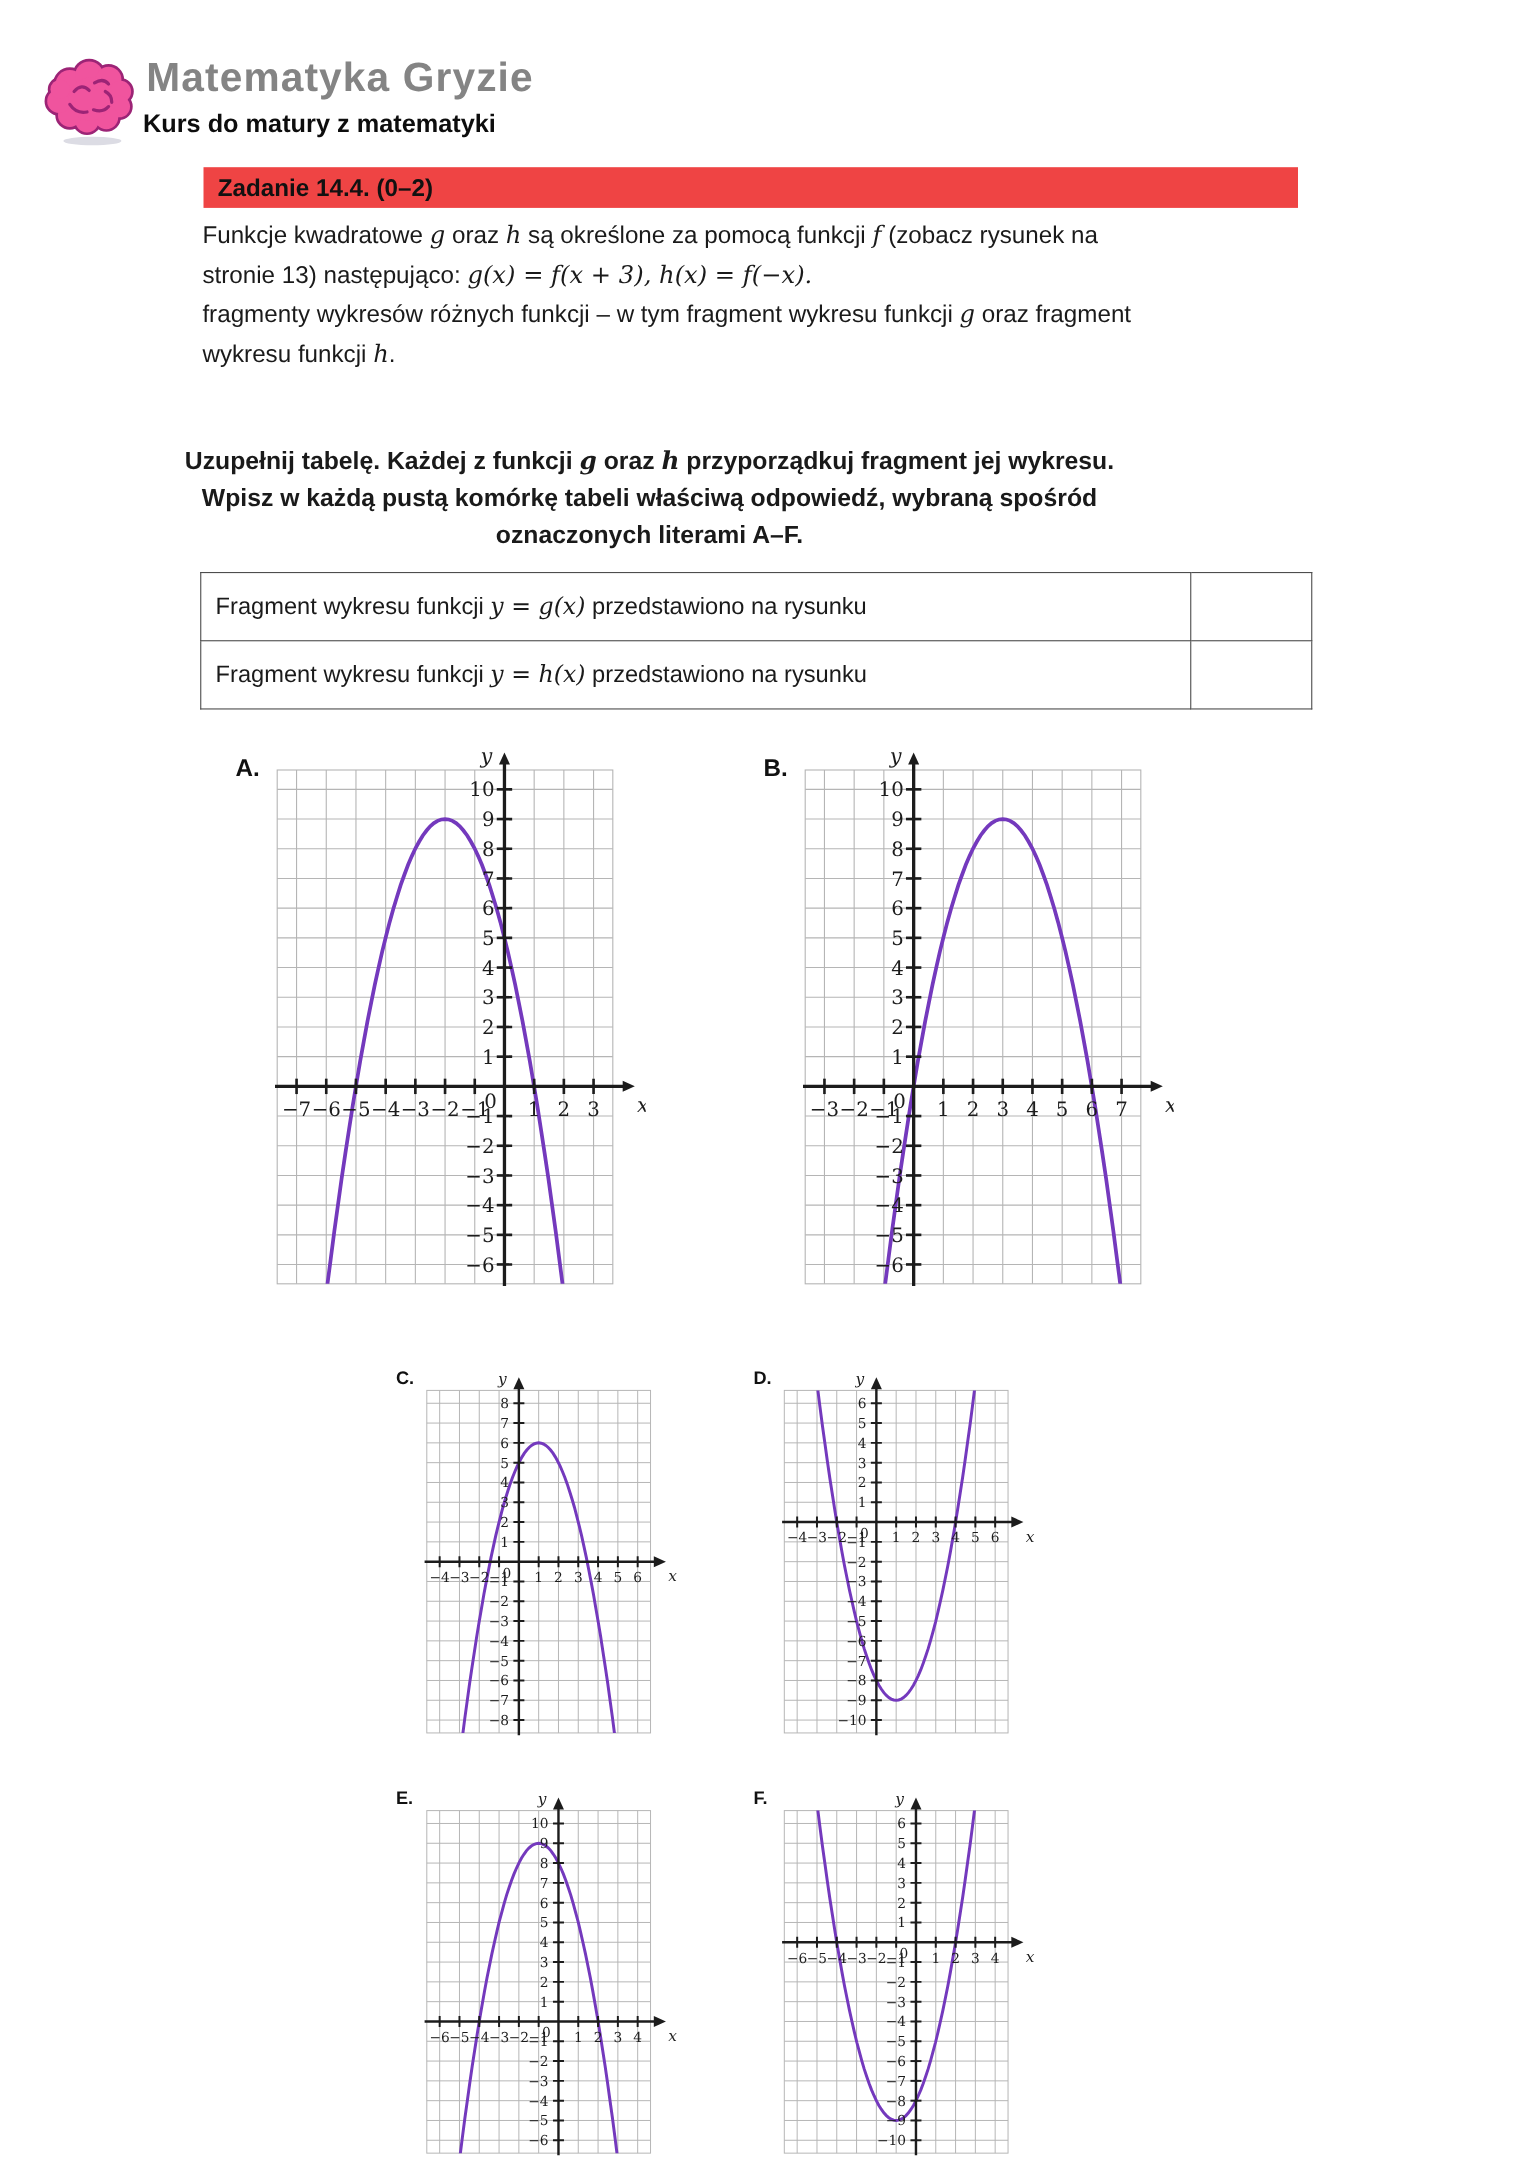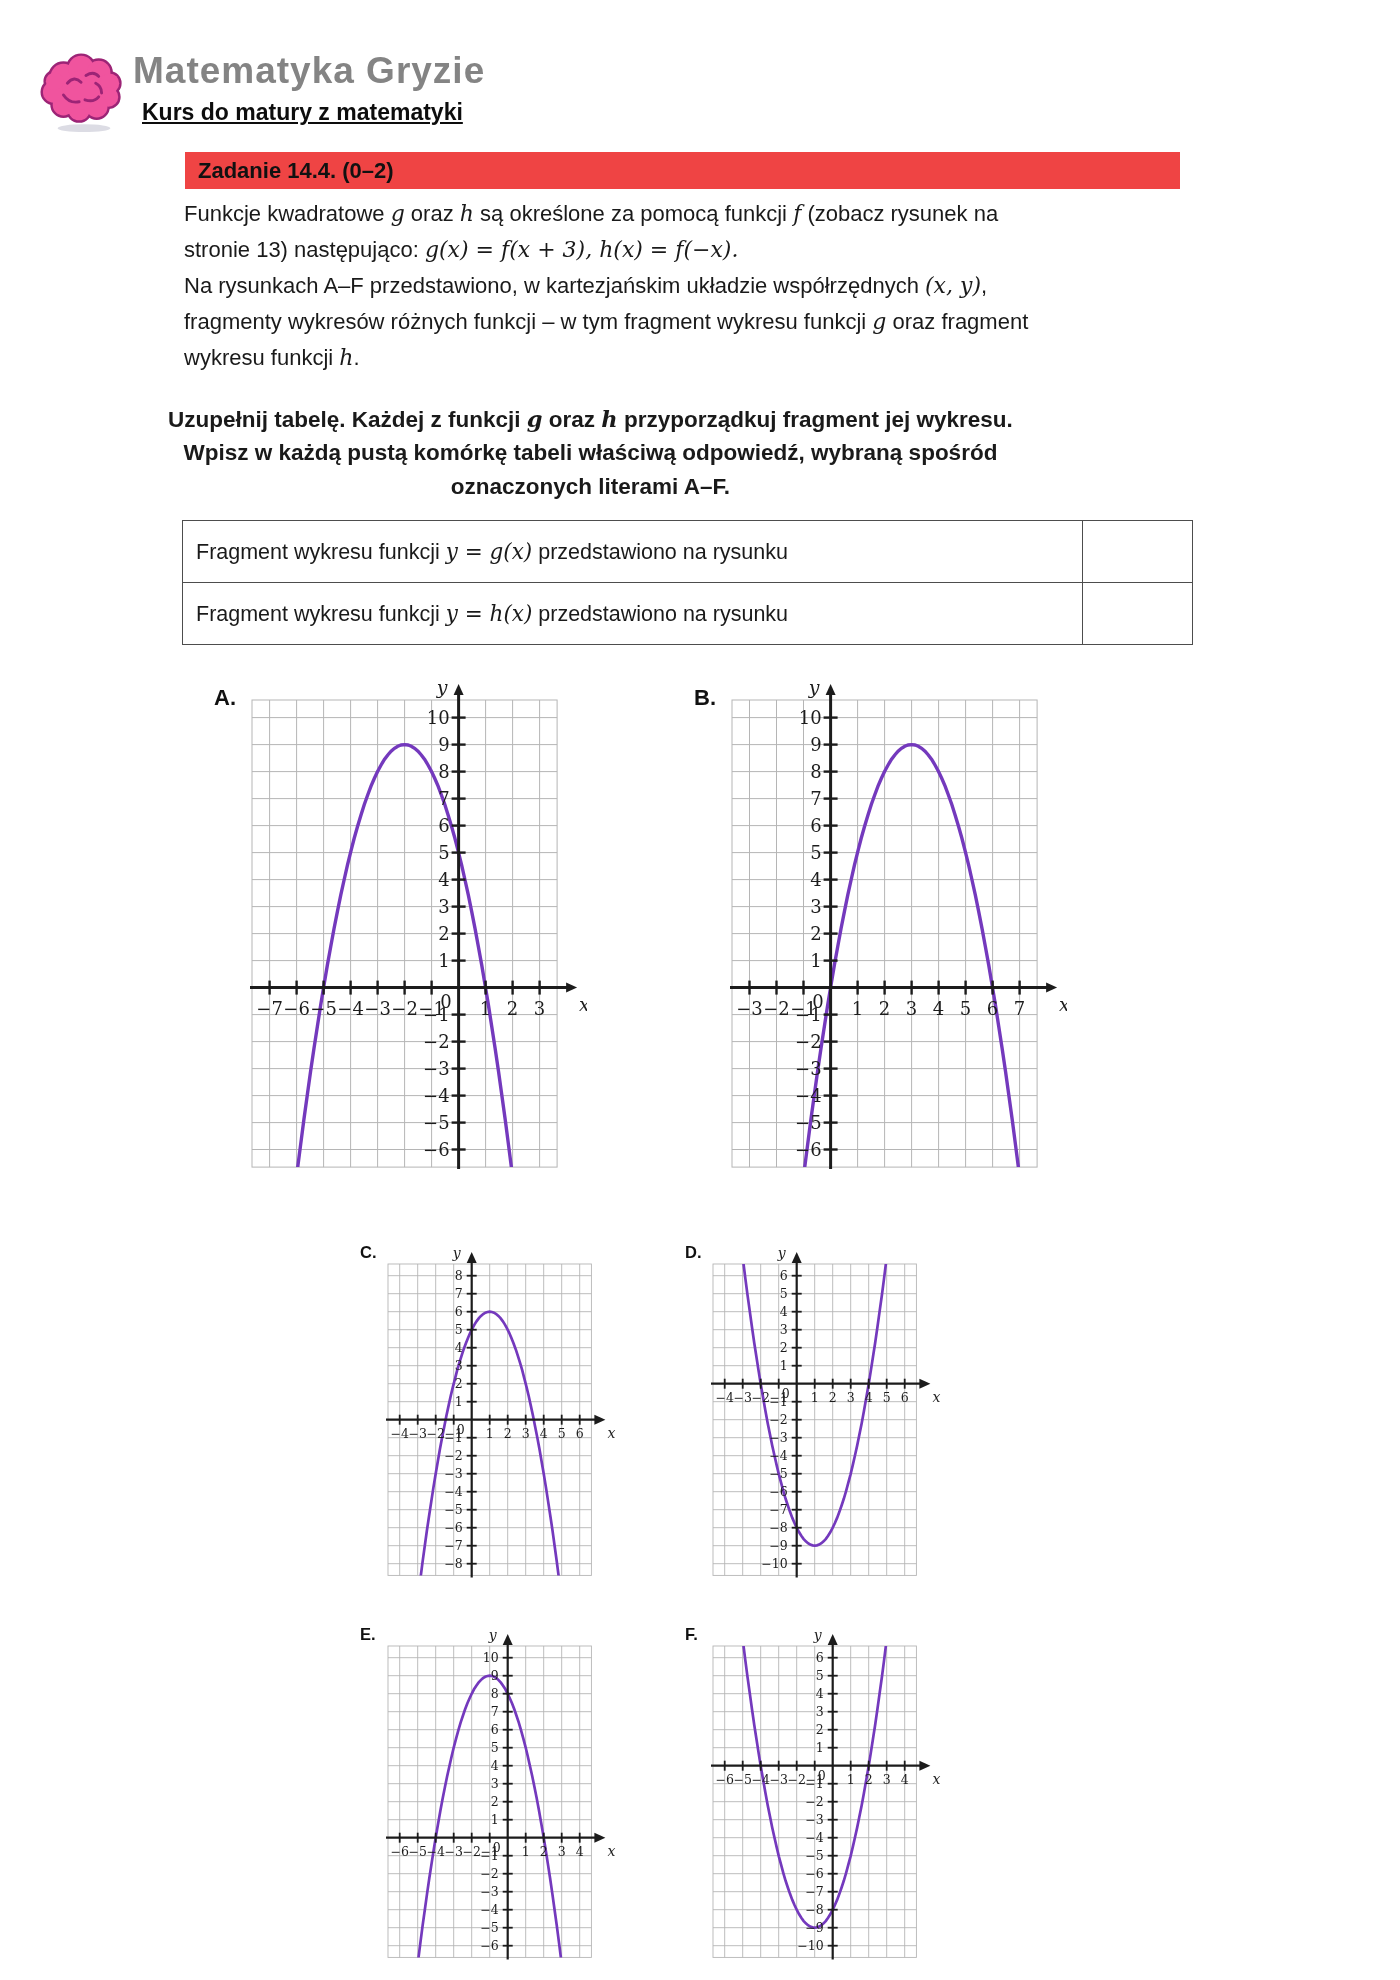--- a/index.html
+++ b/index.html
@@ -1,21 +1,21 @@
 <!DOCTYPE html>
 <html><head>
 <meta charset="utf-8">
 <style>
   html,body{margin:0;padding:0;background:#fff;}
   .page{position:relative;width:1400px;height:1980px;background:#fff;overflow:hidden;
         font-family:"Liberation Sans",sans-serif;color:#1a1a1a;}
   .abs{position:absolute;}
   
   .page-title{left:133px;top:50px;font-size:37px;font-weight:bold;color:#848484;letter-spacing:1px;}
-  .page-subtitle{left:142px;top:99px;font-size:23px;font-weight:700;color:#0d0d0d;text-decoration:underline;}
+  .page-subtitle{left:130px;top:99px;font-size:23px;font-weight:700;color:#0d0d0d;}
   
   .banner{left:185px;top:152px;width:995px;height:37px;line-height:37px;
           font-size:22px;font-weight:700;color:#111;padding-left:13px;box-sizing:border-box;}
   
   .textblock{left:168px;white-space:nowrap;}
   .intro{top:196px;font-size:22px;margin-left:16px;}
   .intro .tline{height:36px;line-height:36px;}
   .instr{top:402px;font-size:22.5px;}
   .instr .tline{height:34px;line-height:34px;text-align:center;}
   .run-n{}
@@ -72,21 +72,20 @@
     </svg>
   </div>
   <div class="abs page-title">Matematyka Gryzie</div>
   <div class="abs page-subtitle">Kurs do matury z matematyki</div>
 
   <div class="abs banner" style="background: #ef4444;">Zadanie 14.4. (0–2)</div>
 
   <div class="abs textblock intro">
     <div class="tline"><span class="run-n">Funkcje kwadratowe  </span><span class="run-m">g</span><span class="run-n">  oraz  </span><span class="run-m">h</span><span class="run-n">  są określone za pomocą funkcji  </span><span class="run-m">f</span><span class="run-n">  (zobacz rysunek na</span></div>
     <div class="tline"><span class="run-n">stronie 13) następująco:  </span><span class="run-m">g(x) = f(x + 3),  h(x) = f(−x).</span></div>
-    <div class="tline"><span class="run-n">Na rysunkach A–F przedstawiono, w kartezjańskim układzie współrzędnych  </span><span class="run-m">(x, y)</span><span class="run-n">,</span></div>
     <div class="tline"><span class="run-n">fragmenty wykresów różnych funkcji – w tym fragment wykresu funkcji  </span><span class="run-m">g</span><span class="run-n">  oraz fragment</span></div>
     <div class="tline"><span class="run-n">wykresu funkcji  </span><span class="run-m">h</span><span class="run-n">.</span></div>
   </div>
 
   <div class="abs textblock instr">
     <div class="tline"><span class="run-b">Uzupełnij tabelę. Każdej z funkcji  </span><span class="run-bm">g</span><span class="run-b">  oraz  </span><span class="run-bm">h</span><span class="run-b">  przyporządkuj fragment jej wykresu.</span></div>
     <div class="tline"><span class="run-b">Wpisz w każdą pustą komórkę tabeli właściwą odpowiedź, wybraną spośród</span></div>
     <div class="tline"><span class="run-b">oznaczonych literami A–F.</span></div>
   </div>
 

